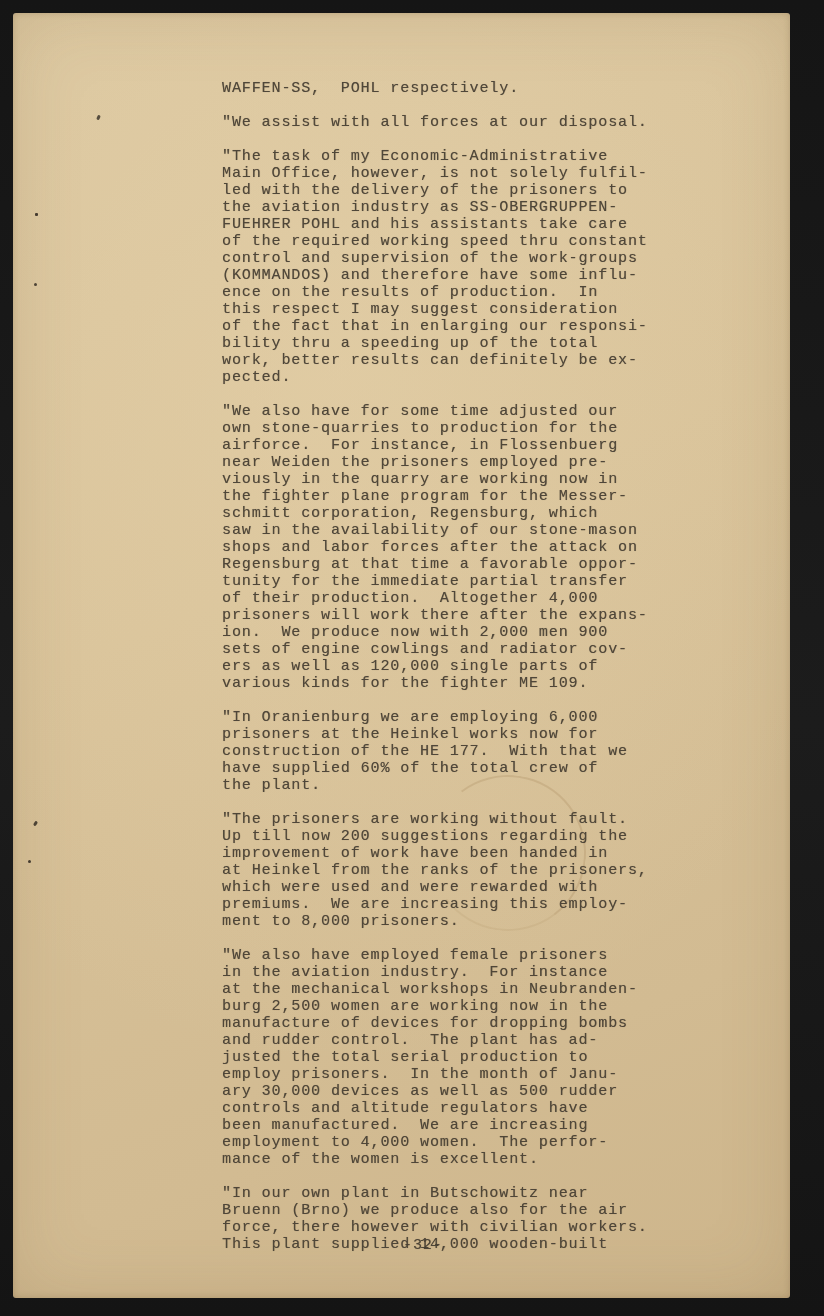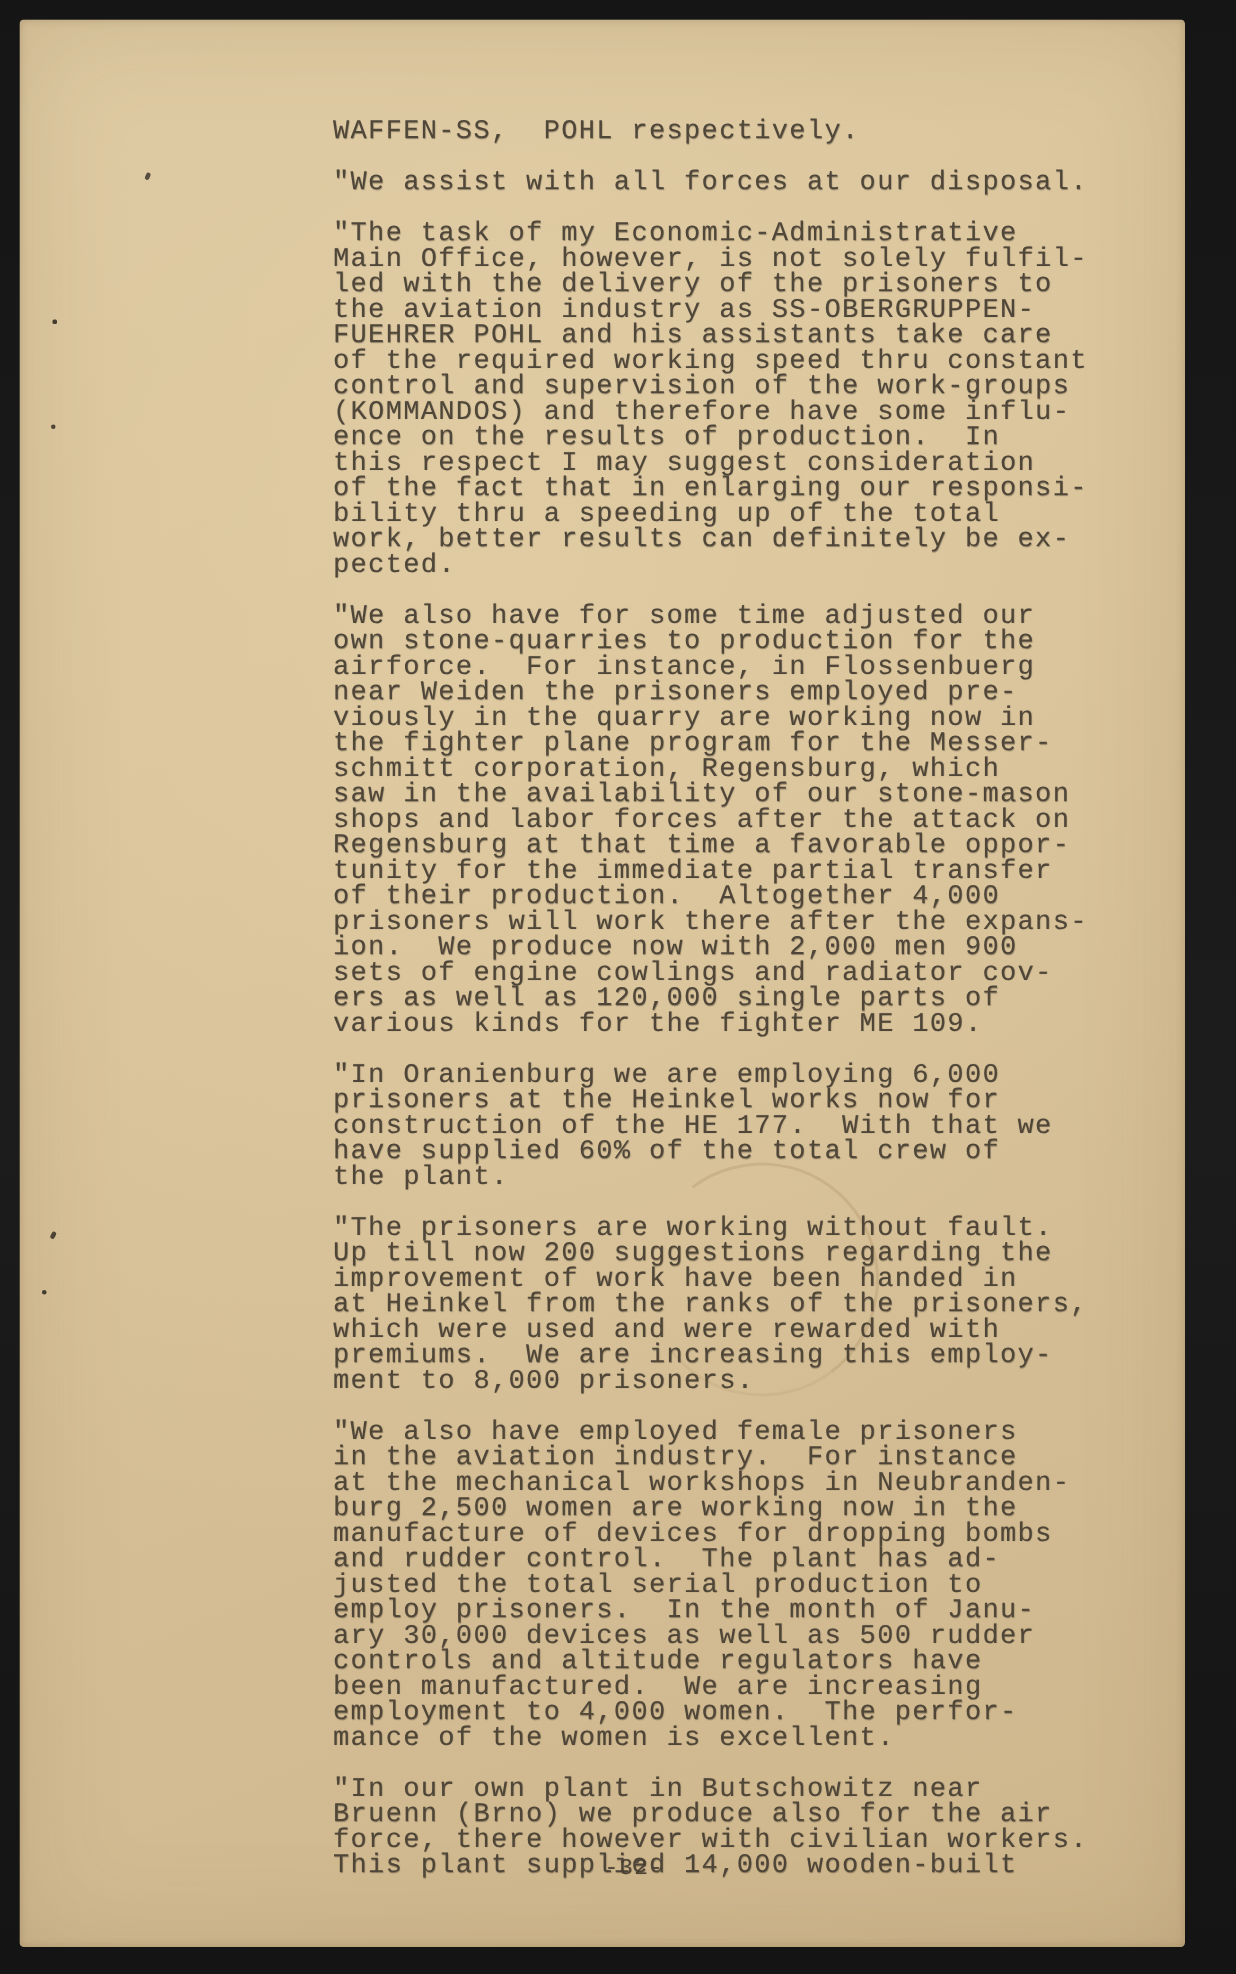--- a/index.html
+++ b/index.html
@@ -28,21 +28,21 @@
     box-shadow:
       inset 0 0 70px rgba(120, 95, 58, 0.18),
       inset 0 0 6px rgba(90, 70, 40, 0.25);
   }
   .text-block {
     position: absolute;
     left: 209px;
     top: 67px;
     width: 470px;
     color: #473f33;
-    font-size: 18px;
+    font-size: 15px;
     line-height: 17px;
     letter-spacing: 0.9px;
     white-space: pre;
     text-shadow: 0.3px 0.4px 0.7px rgba(71, 62, 48, 0.55);
     opacity: 0.94;
   }
   .para {
     margin: 0 0 17px 0;
     white-space: pre;
   }

